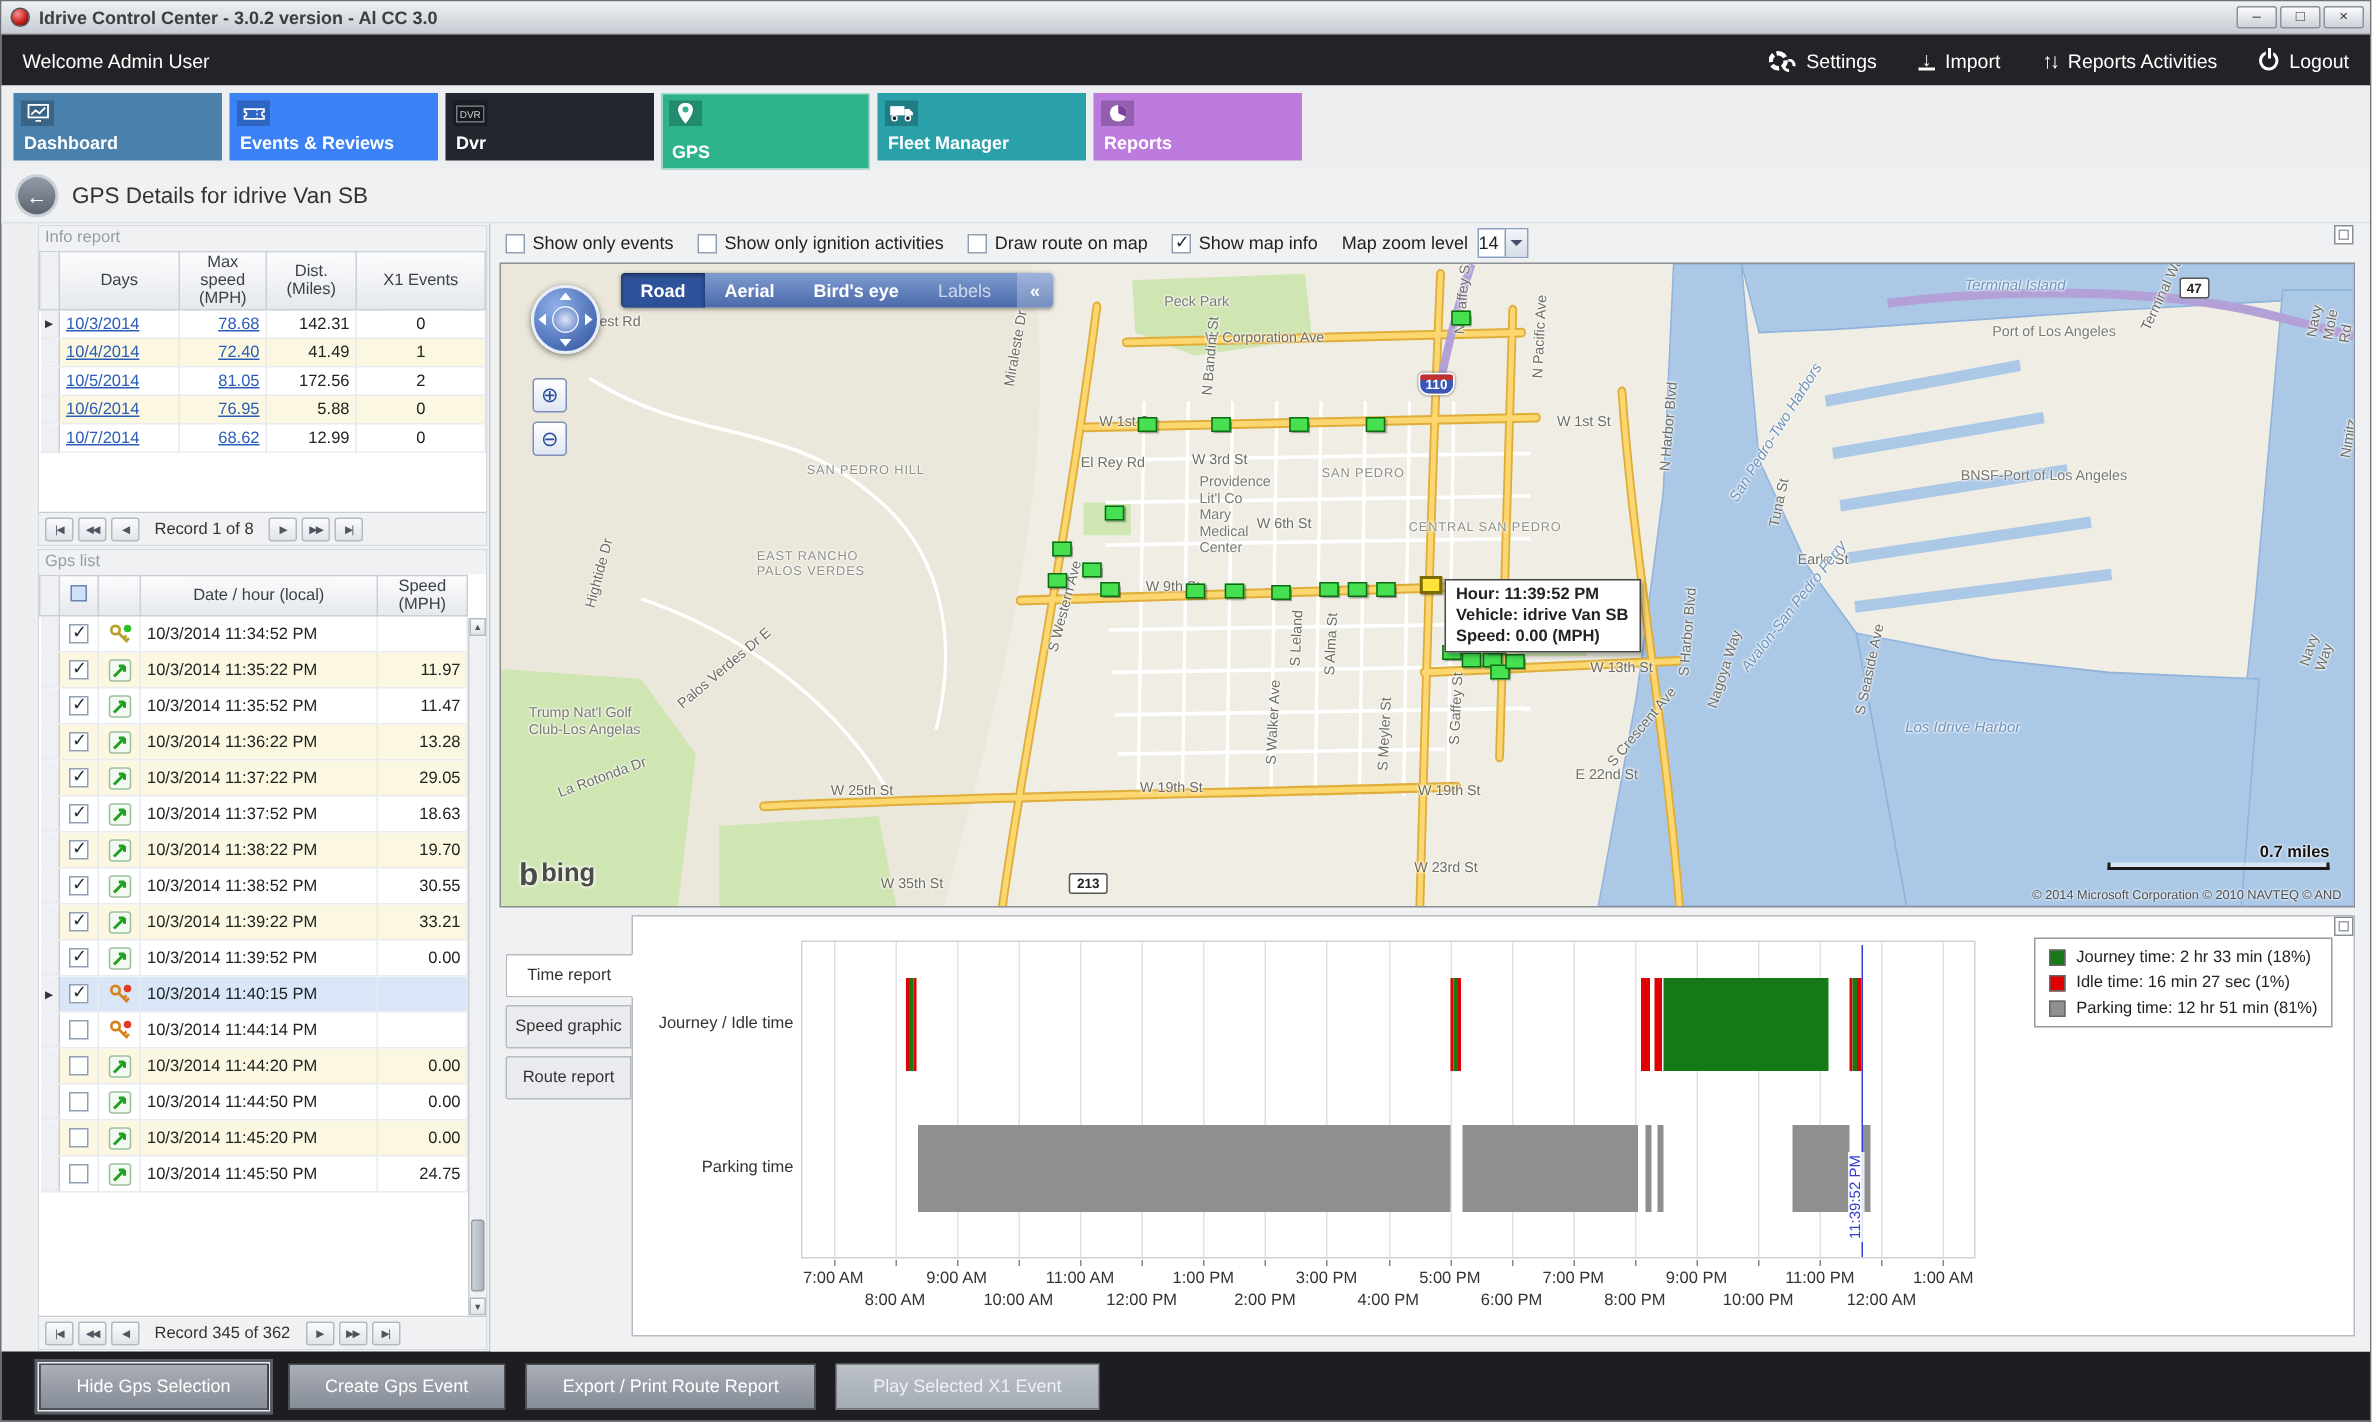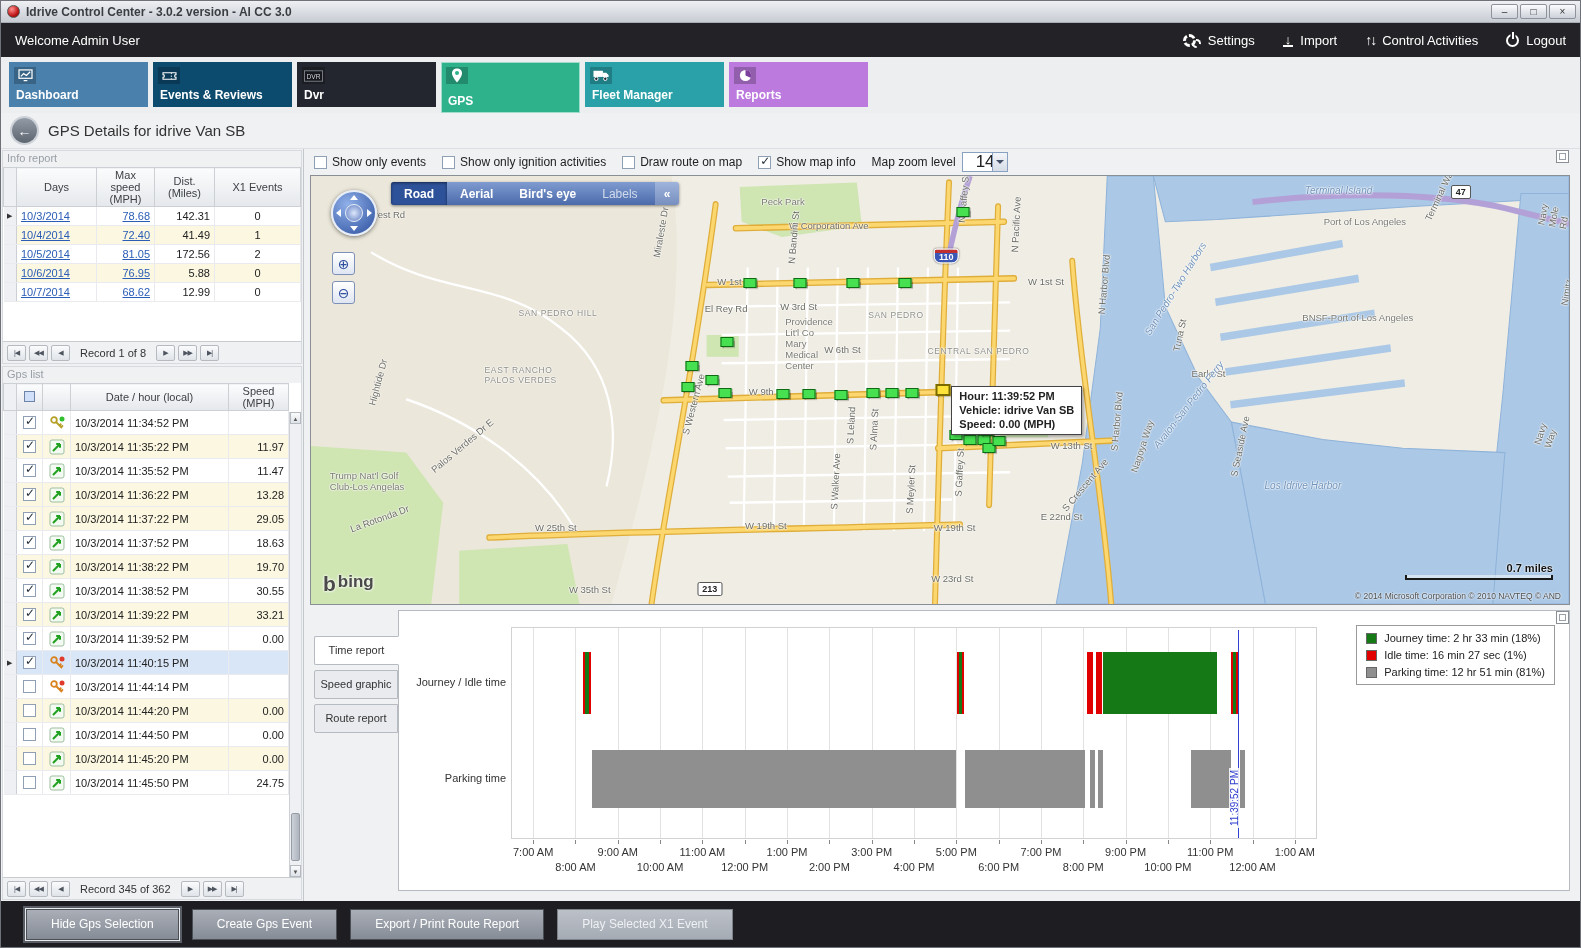--- a/index.html
+++ b/index.html
@@ -36,21 +36,21 @@
   .tab.selected { height:51px; box-shadow:inset 0 0 0 1px rgba(255,255,255,.55); }
   .tab-icon { position:absolute; top:5px; left:5px; min-width:22px; height:17px; background:rgba(0,0,0,.22); display:flex; align-items:center; justify-content:center; padding:0 2px; }
   .tab-label { position:absolute; left:7px; bottom:5px; font-weight:bold; font-size:12px; white-space:nowrap; }
 
   
   .page-header { height:36px; flex:0 0 36px; background:#f0f1f3; display:flex; align-items:center; gap:11px; padding-left:11px; border-bottom:1px solid #dcdfe4; }
   .back-button { width:25px; height:25px; border-radius:50%; background:linear-gradient(#939ba6,#5d6570); color:#fff; display:flex; align-items:center; justify-content:center; font-size:14px; box-shadow:0 0 0 2px #ccd1d8; cursor:pointer; }
   .page-title { font-size:15px; color:#333; }
 
   
-  .content { flex:1; display:flex; min-height:0; }
+  .content { flex:1; display:flex; min-height:0;margin-left:23px; }
   .left-col { width:303px; flex:0 0 303px; display:flex; flex-direction:column; background:#f0f1f3; border-right:1px solid #c3c7cc; }
   .groupbox { display:flex; flex-direction:column; min-height:0; border:1px solid #d6d9de; margin:1px; background:#fff; }
   .group-caption { height:16px; flex:0 0 16px; font-size:11px; color:#989ea6; padding:1px 4px; background:#f0f1f3; }
   .info-box { height:214px; flex:0 0 214px; }
   .gps-box { flex:1; }
   .grid-area { flex:1; min-height:0; overflow:hidden; background:#fff; position:relative; }
 
   table.grid { border-collapse:collapse; width:100%; table-layout:fixed; background:#fff; font-size:11px; color:#222; }
   .grid th { background:linear-gradient(#fbfcfd,#e5e8ec); border:1px solid #ccd0d5; font-weight:normal; color:#3c3f44; padding:1px 2px; font-size:11px; white-space:normal; }
   .grid td { border-right:1px solid #e8eaed; border-bottom:1px solid #e9ebee; padding:1px 4px; overflow:hidden; white-space:nowrap; }
@@ -76,21 +76,21 @@
   .sb-btn { height:12px; font-size:6px; text-align:center; line-height:12px; color:#555; background:linear-gradient(#fafbfc,#dfe3e8); border:1px solid #b5bac1; cursor:pointer; }
   .sb-track { flex:1; position:relative; }
   .sb-thumb { position:absolute; left:1px; right:1px; bottom:4px; height:48px; background:linear-gradient(90deg,#cdd2d9,#aeb4bd); border:1px solid #979da6; border-radius:2px; cursor:grab; }
 
   
   .right-col { flex:1; display:flex; flex-direction:column; min-width:0; background:#f0f1f3; padding:0 10px 0 6px; position:relative; }
   .map-group { flex:1; display:flex; flex-direction:column; min-height:0; position:relative; }
   .map-toolbar { height:26px; flex:0 0 26px; display:flex; align-items:center; gap:16px; font-size:12px; color:#222; padding-left:4px; }
   .option { display:flex; align-items:center; gap:5px; cursor:pointer; }
   .zoom-wrap { display:flex; align-items:center; gap:6px; }
-  .zoom-select { width:46px; height:20px; border:1px solid #8aa0c0; background:#fff; display:flex; align-items:center; position:relative; font-size:17px; padding-left:13px; cursor:pointer; }
+  .zoom-select { width:34px; height:20px; border:1px solid #8aa0c0; background:#fff; display:flex; align-items:center; position:relative; font-size:12px; padding-left:0; cursor:pointer; }
   .zoom-arrow { position:absolute; right:0; top:0; bottom:0; width:15px; background:linear-gradient(#f2f5f9,#d6dde6); border-left:1px solid #8aa0c0; }
   .zoom-arrow::after { content:""; position:absolute; left:3px; top:7px; border:4px solid transparent; border-top-color:#44506a; }
 
   .collapse-box { position:absolute; top:1px; right:1px; width:13px; height:13px; border:1px solid #8a8f96; background:#fff; z-index:15; cursor:pointer; }
   .collapse-box::after { content:""; position:absolute; inset:2px; border:1px solid #9aa0a8; }
 
   .map { flex:1; position:relative; border:1px solid #8a8f96; overflow:hidden; background:#f0ede4; }
   .map-bg { position:absolute; inset:0; width:100%; height:100%; }
   .map-label { position:absolute; font-size:9.5px; color:#6d6d66; white-space:pre-line; line-height:1.15; text-shadow:0 0 2px #fff,0 0 2px #fff,0 0 2px #fff; z-index:2; }
   .map-label.caps { text-transform:uppercase; letter-spacing:.6px; color:#90908a; font-size:8.5px; }
@@ -183,21 +183,21 @@
         <div class="header-action">
           <span class="action-icon">
             <span class="import-glyph">↓</span>
           </span>
           <span class="action-label">Import</span>
         </div>
         <div class="header-action">
           <span class="action-icon">
             <span class="transfer-glyph">↑↓</span>
           </span>
-          <span class="action-label">Control Activities</span>
+          <span class="action-label">Reports Activities</span>
         </div>
         <div class="header-action">
           <span class="action-icon">
             <span class="power-glyph"></span>
           </span>
           <span class="action-label">Logout</span>
         </div>
       </div>
   </div>
 
@@ -205,21 +205,21 @@
       <div class="tab" style="background: rgb(74, 128, 172);">
         <span class="tab-icon">
           <svg width="15" height="13" viewBox="0 0 16 14">
             <rect x="1" y="1" width="14" height="9" fill="none" stroke="#fff" stroke-width="1.3"></rect>
             <polyline points="3,8 6,5 9,7 13,3" fill="none" stroke="#fff" stroke-width="1.3"></polyline>
             <line x1="6" y1="12.5" x2="10" y2="12.5" stroke="#fff" stroke-width="1.3"></line>
           </svg>
         </span>
         <span class="tab-label">Dashboard</span>
       </div>
-      <div class="tab" style="background: #0c4a6e; padding-left: 32px;">
+      <div class="tab" style="background: #3b82f6; padding-left: 32px;">
         <span class="tab-icon">
           <svg width="15" height="13" viewBox="0 0 16 14">
             <path d="M1,4 h14 v2 a1.5,1.5 0 0 0 0,3 v2 h-14 v-2 a1.5,1.5 0 0 0 0,-3 Z" fill="none" stroke="#fff" stroke-width="1.2"></path>
             <line x1="10" y1="4" x2="10" y2="11" stroke="#fff" stroke-dasharray="1.5,1.5"></line>
           </svg>
         </span>
         <span class="tab-label">Events &amp; Reviews</span>
       </div>
       <div class="tab" style="background: rgb(35, 38, 46);">
         <span class="tab-icon">

